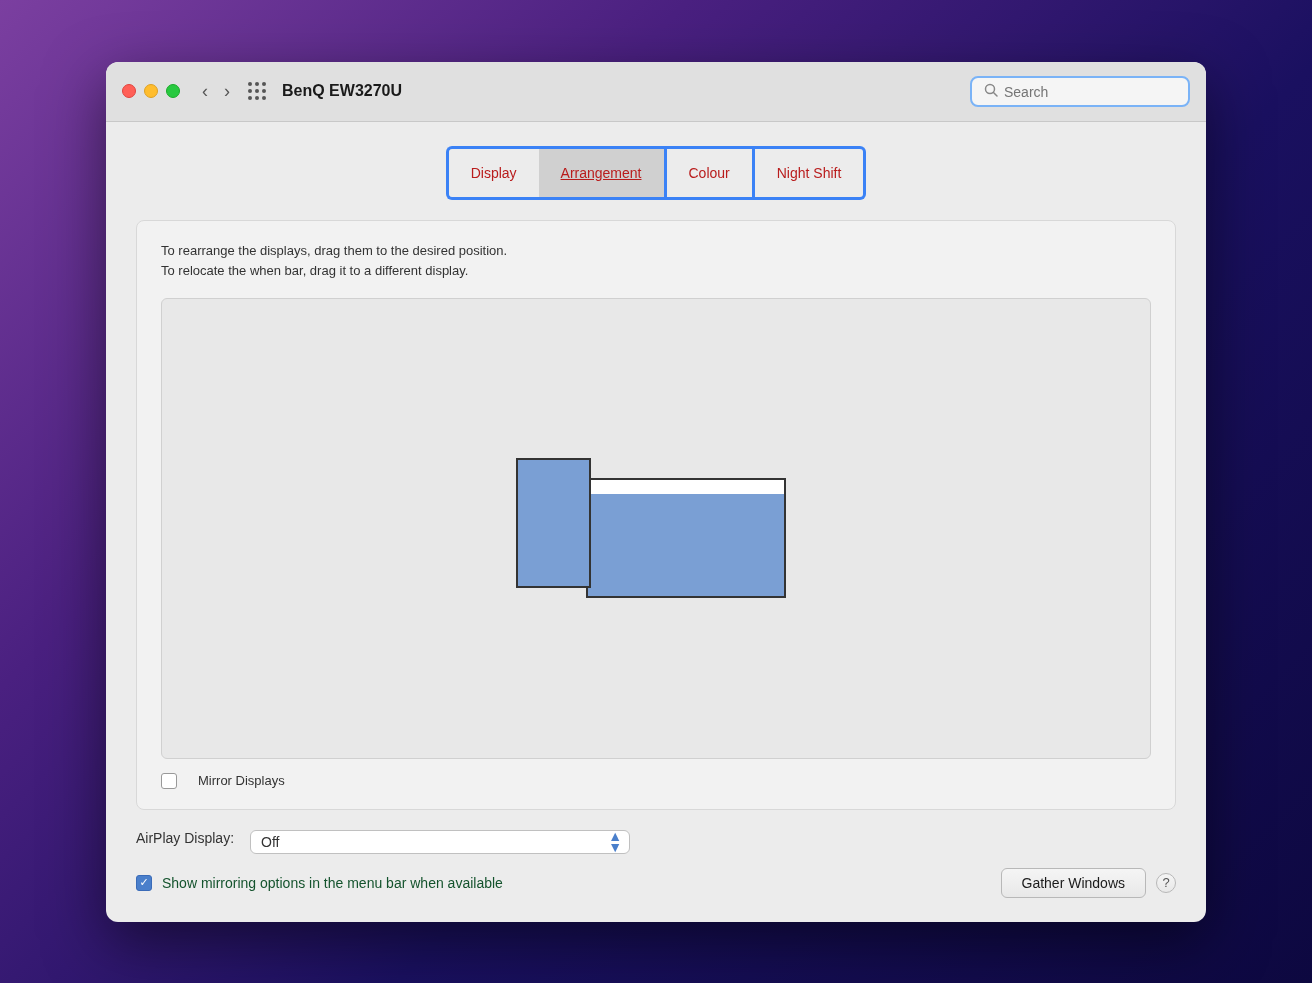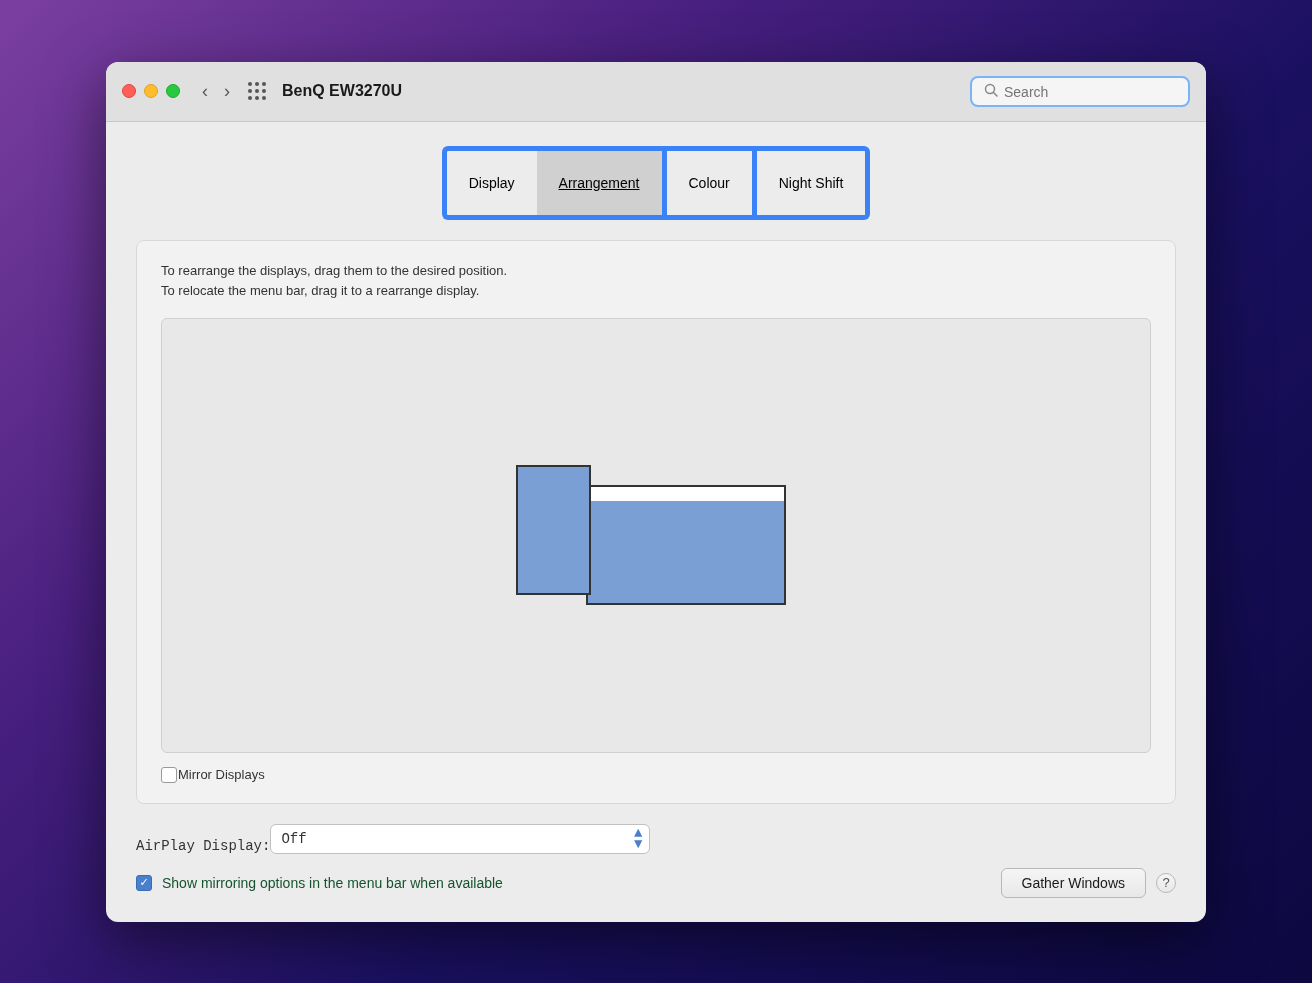--- a/index.html
+++ b/index.html
@@ -127,25 +127,25 @@
 
     
     .tabs {
       display: flex;
       justify-content: center;
       gap: 0;
       margin-bottom: 20px;
     }
 
     .tab {
-      padding: 24px 22px;
-      font-size: 14px;
-      color: #000000;
+      padding: 16px 22px;
+      font-size: 14px;
+      color: #b91c1c;
       background: none;
-      border: 5px solid #3b82f6;
+      border: 3px solid #3b82f6;
       cursor: pointer;
       outline: none;
     }
 
     .tab:first-child {
       border-radius: 6px 0 0 6px;
       border-right: none;
     }
 
     .tab:last-child {
@@ -233,21 +233,21 @@
       left: 0;
       right: 0;
       height: 14px;
       background: white;
     }
 
     
     .mirror-row {
       display: flex;
       align-items: center;
-      gap: 1px;
+      gap: 21px;
       margin-top: 14px;
     }
 
     .mirror-checkbox {
       width: 16px;
       height: 16px;
       border: 1px solid #999;
       border-radius: 3px;
       background: white;
       flex-shrink: 0;
@@ -262,39 +262,38 @@
     
     .bottom-controls {
       margin-top: 20px;
       display: flex;
       flex-direction: column;
       gap: 14px;
     }
 
     .airplay-row {
       display: flex;
-      align-items: flex-end;
-      gap: 0;
-      font-family: Liberation Mono, monospace;
+      align-items: flex-start;
+      gap: 16px;
     }
 
     .airplay-label {
       font-size: 14px;
       color: #333;
       white-space: nowrap;
     }
 
     .airplay-select-wrapper {
       position: relative;
       flex: 0 0 380px;
     }
 
     .airplay-select-display {
       width: 100%;
-      height: 30px;
+      height: 24px;
       background: white;
       border: 1px solid #c0c0c0;
       border-radius: 6px;
       font-size: 14px;
       color: #333;
       padding: 0 36px 0 10px;
       display: flex;
       align-items: center;
       cursor: pointer;
       line-height: 30px;
@@ -430,21 +429,21 @@
       <button class="tab">Display</button>
       <button class="tab active">Arrangement</button>
       <button class="tab">Colour</button>
       <button class="tab">Night Shift</button>
     </div>
 
     <div class="panel">
 
       <div class="instructions">
         <div>To rearrange the displays, drag them to the desired position.</div>
-        <div>To relocate the menu bar, drag it to a rearrange display.</div>
+        <div>To relocate the when bar, drag it to a different display.</div>
       </div>
 
       <div class="display-area">
         <div class="display-container">
           <div class="display-1"></div>
           <div class="display-2"></div>
         </div>
       </div>
 
       <div class="mirror-row">

